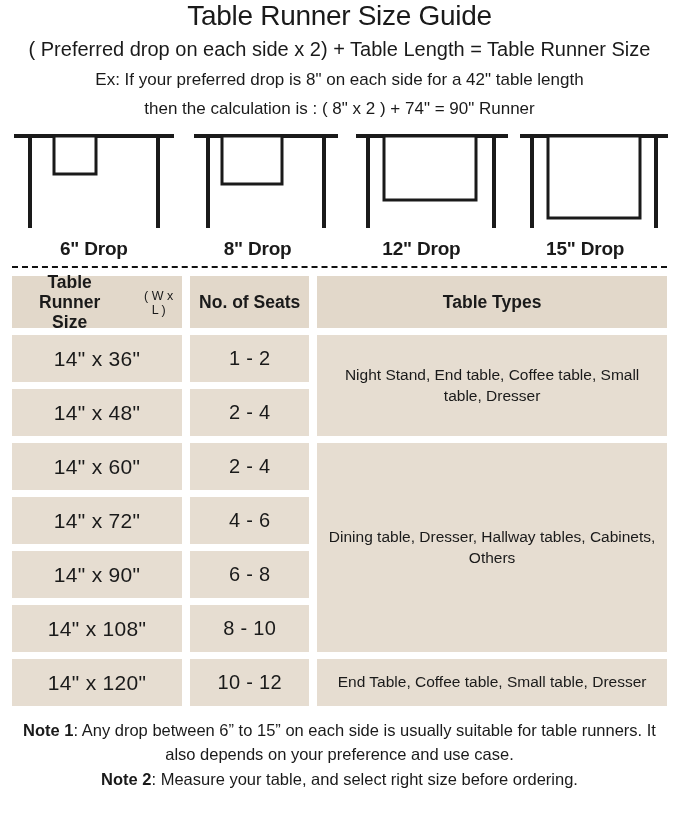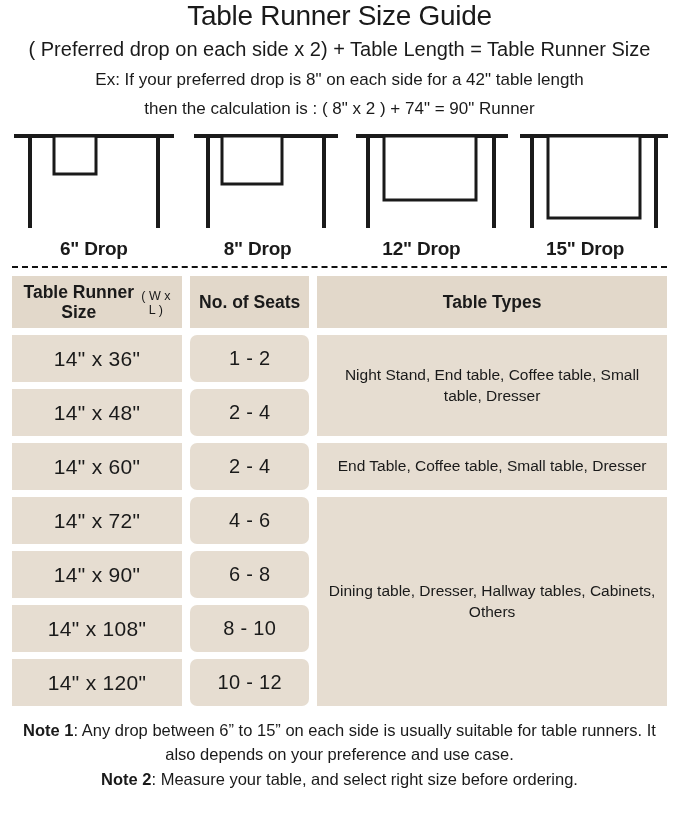--- a/index.html
+++ b/index.html
@@ -87,33 +87,32 @@
     margin-bottom: 7px;
     padding: 6px 8px;
   }
   .head-cell {
     background: #e2d8ca;
     font-weight: bold;
     flex-direction: row;
     line-height: 1.15;
   }
   .head-cell .main { font-size: 17.5px; }
-  .head-cell .sub { font-size: 12.5px; font-weight: normal; margin-top: 2px; }
+  .head-cell .sub { font-size: 12.5px; font-weight: normal; margin-top: 2px; margin-left: 24px; }
   .head-cell-tall { height: 52px; }
 
   .size-cell {
     height: 47px;
     font-size: 21px;
     letter-spacing: 0.3px;
   }
   .seat-cell {
     height: 47px;
     font-size: 20px;
     letter-spacing: 0.3px;
-    border-radius: 7px;
   }
   .type-cell {
     font-size: 15.5px;
     font-weight: normal;
     line-height: 1.32;
   }
 
   
   .notes {
     margin-top: 6px;
@@ -198,22 +197,22 @@
       <div class="cell seat-cell">6 - 8</div>
       <div class="cell seat-cell">8 - 10</div>
       <div class="cell seat-cell">10 - 12</div>
     </div>
 
     <div class="col-c">
       <div class="cell head-cell head-cell-tall">
         <span class="main">Table Types</span>
       </div>
       <div class="cell type-cell" style="height:101px">Night Stand, End table, Coffee table, Small table, Dresser</div>
+      <div class="cell type-cell" style="height:209px">Dining table, Dresser, Hallway tables, Cabinets, Others</div>
       <div class="cell type-cell" style="height:47px">End Table, Coffee table, Small table, Dresser</div>
-      <div class="cell type-cell" style="height:209px">Dining table, Dresser, Hallway tables, Cabinets, Others</div>
     </div>
 
   </div>
 
   <div class="notes">
     <p>
       <b>Note 1</b><span>: Any drop between 6” to 15” on each side is usually suitable for table runners. It also depends on your preference and use case.</span>
     </p>
     <p>
       <b>Note 2</b><span>: Measure your table, and select right size before ordering.</span>

